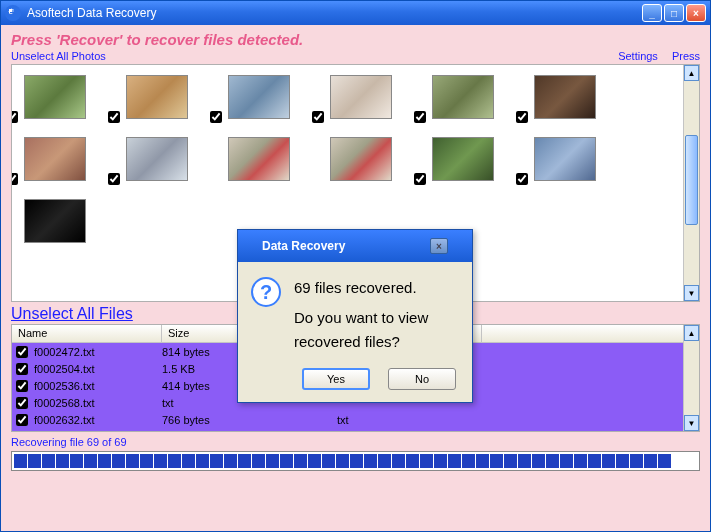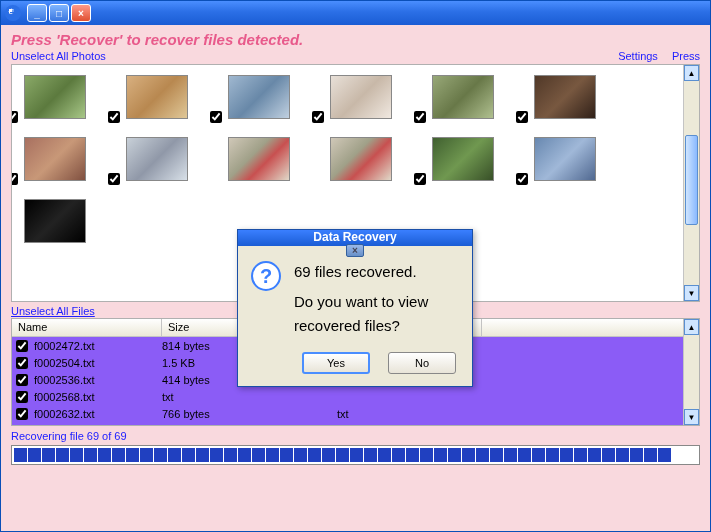--- a/index.html
+++ b/index.html
@@ -31,53 +31,54 @@
 .thumb.t3{background:linear-gradient(135deg,#a0b8d0 0%,#6888a8 50%,#c0d0e0 100%)}
 .thumb.t4{background:linear-gradient(135deg,#e8e0d8 0%,#c8b8a8 50%,#f0e8e0 100%)}
 .thumb.t5{background:linear-gradient(135deg,#98a878 0%,#687848 50%,#b0c090 100%)}
 .thumb.t6{background:linear-gradient(135deg,#503828 0%,#785840 50%,#302018 100%)}
 .thumb.t7{background:linear-gradient(135deg,#a87060 0%,#c89878 50%,#805040 100%)}
 .thumb.t8{background:linear-gradient(135deg,#c8d0d8 0%,#9098a8 50%,#d8e0e8 100%)}
 .thumb.t9{background:linear-gradient(135deg,#d0c8b8 0%,#a0a088 40%,#c85050 60%,#e0d8c8 100%)}
 .thumb.t10{background:linear-gradient(135deg,#406030 0%,#709850 50%,#385028 100%)}
 .thumb.t11{background:linear-gradient(135deg,#6888b0 0%,#a0b8d8 50%,#506890 100%)}
 .thumb.t12{background:linear-gradient(135deg,#000 0%,#222 50%,#000 100%)}
-.linkrow2 { font-size: 11px; margin-top: 3px; }
+.linkrow2 { font-size: 16px; margin-top: 3px; }
 .linkrow2 a { color: #2020ff; text-decoration: underline; cursor:pointer; }
 .filebox { background: #8b5cf6; border: 1px solid #b0b0b0; margin-top: 1px; height: 108px; position: relative; overflow:hidden; }
 .filebox .scroll { position: absolute; right: 0; top: 0; bottom: 0; width: 16px; background: #ece9d8; border-left:1px solid #c4c4c4; }
 .filebox .scroll .arrow { position:absolute; left:0; right:0; height:16px; background:#cfe5ff;border:1px solid #5a8fd0; display:flex;align-items:center;justify-content:center;font-size:8px; }
 .filebox .scroll .arrow.up{top:0} .filebox .scroll .arrow.down{bottom:0}
 .filehead { display: flex; background: linear-gradient(to bottom,#fff,#ece9d8); border-bottom: 1px solid #c4c4c4; height:18px; }
 .filehead .col { border-right: 1px solid #c4c4c4; padding: 2px 6px; font-size:11px; }
 .col.cname{width:150px} .col.csize{width:175px} .col.cext{width:145px} .col.cblank{flex:1}
 .filerow { display:flex; height:17px; align-items:center; padding-left:4px; }
 .filerow .cb { width:12px;height:12px;margin-right:4px; }
 .filerow .cname{width:130px;padding-left:2px} .filerow .csize{width:175px} .filerow .cext{width:145px}
 .status { color: #2020ff; font-size: 11px; margin-top: 4px; }
 .progwrap { background: #fff; border: 1px solid #888; height: 20px; margin-top: 3px; padding:2px; display:flex; gap:1px; }
 .progblock { width: 13px; background: #2040c0; }
 .dialog { position: absolute; left: 236px; top: 204px; width: 236px; background: #ece9d8; border: 1px solid #1a4fa8; box-shadow: 2px 2px 6px rgba(0,0,0,0.3); z-index:10; }
-.dialog .dtitle { height: 16px; background: linear-gradient(to bottom,#3a7fff 0%,#1a5cd4 100%); color:#fff; font-weight:bold; font-size:12px; display:flex; align-items:center; padding:0 6px;flex-direction:column; }
+.dialog .dtitle { height: 32px; background: linear-gradient(to bottom,#3a7fff 0%,#1a5cd4 100%); color:#fff; font-weight:bold; font-size:12px; display:flex; align-items:center; padding:0 24px; }
 .dialog .dtitle .dtxt { flex:1; }
 .dialog .dclose { width:18px;height:16px;background:linear-gradient(to bottom,#9ab8e8,#6890c8);border:1px solid #34609c;border-radius:2px;display:flex;align-items:center;justify-content:center;font-size:10px;cursor:pointer;color:#445; }
 .dialog .dbody { padding: 14px 12px 8px 12px; display:flex; gap:12px; }
 .dialog .qicon { width:32px;height:32px; flex-shrink:0; }
 .dialog .dmsg { font-size:15px; line-height:1.6; }
 .dialog .dbtns { display:flex; justify-content:center; gap:18px; padding: 6px 0 12px 0; }
 .dialog .dbtn { width:68px; height:22px; background:linear-gradient(to bottom,#fff,#e8e4d8); border:1px solid #888; border-radius:3px; cursor:pointer; font-size:11px; }
 .dialog .dbtn.focus { border:2px solid #4a8eff;margin-left:48px; }
 input[type=checkbox]{accent-color:#000;cursor:pointer;}
 </style>
 </head>
 <body>
 
 <div class="window">
   <div class="titlebar">
     <div class="appicon">+</div>
+    <div class="title">Asoftech Data Recovery</div>
     <div class="winbtns">
       <div class="winbtn min">_</div>
       <div class="winbtn max">□</div>
       <div class="winbtn close">×</div>
     </div>
   </div>
   <div class="content">
     <div class="instruct">Press 'Recover' to recover files detected.</div>
     <div class="linkrow">
       <a>Unselect All Photos</a>

